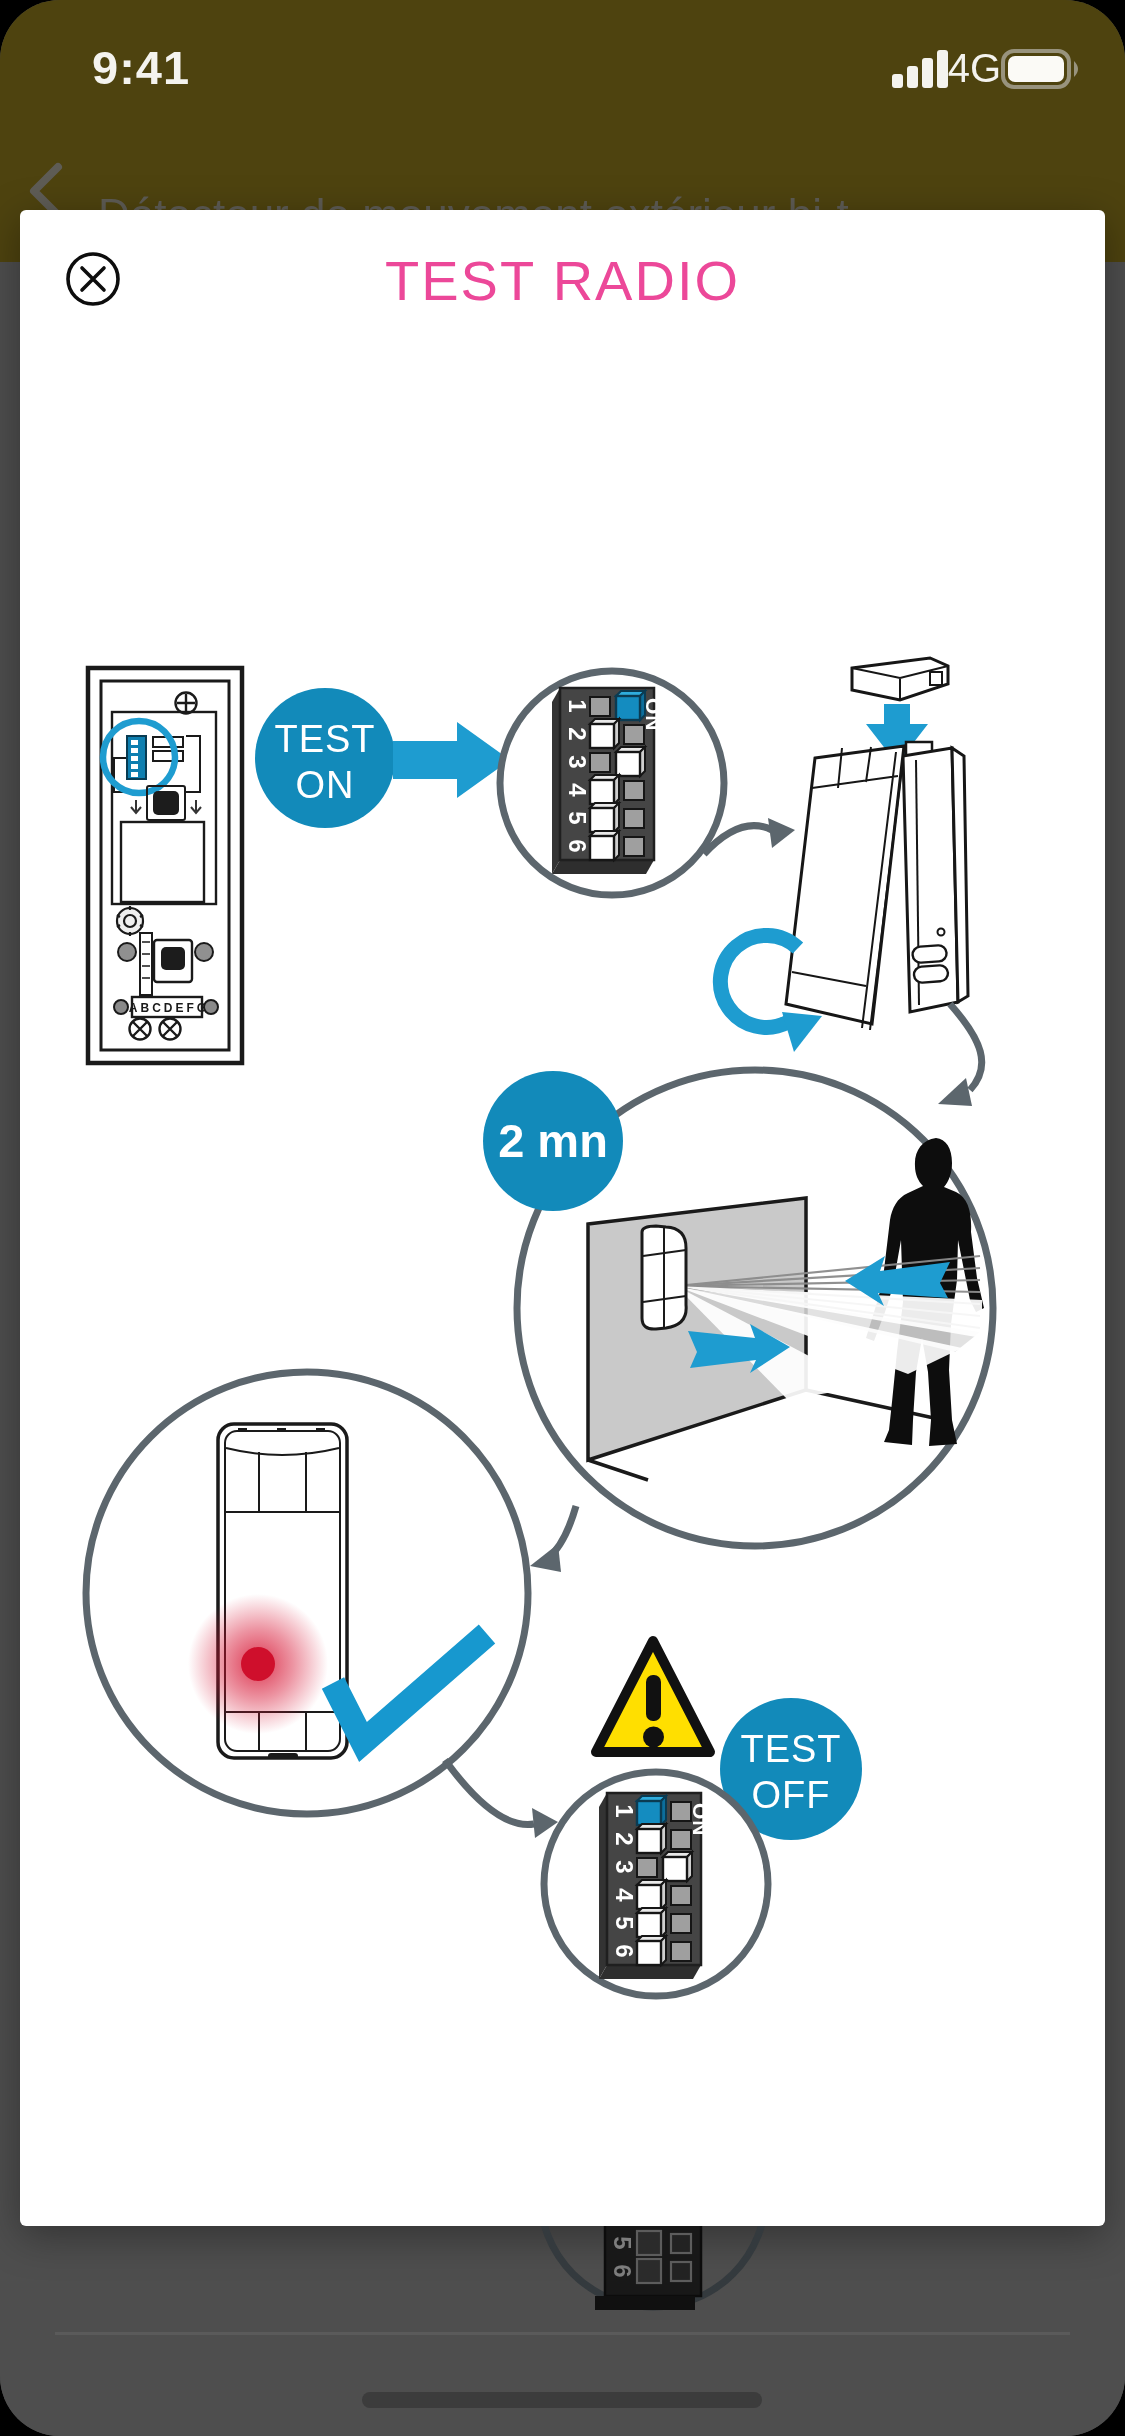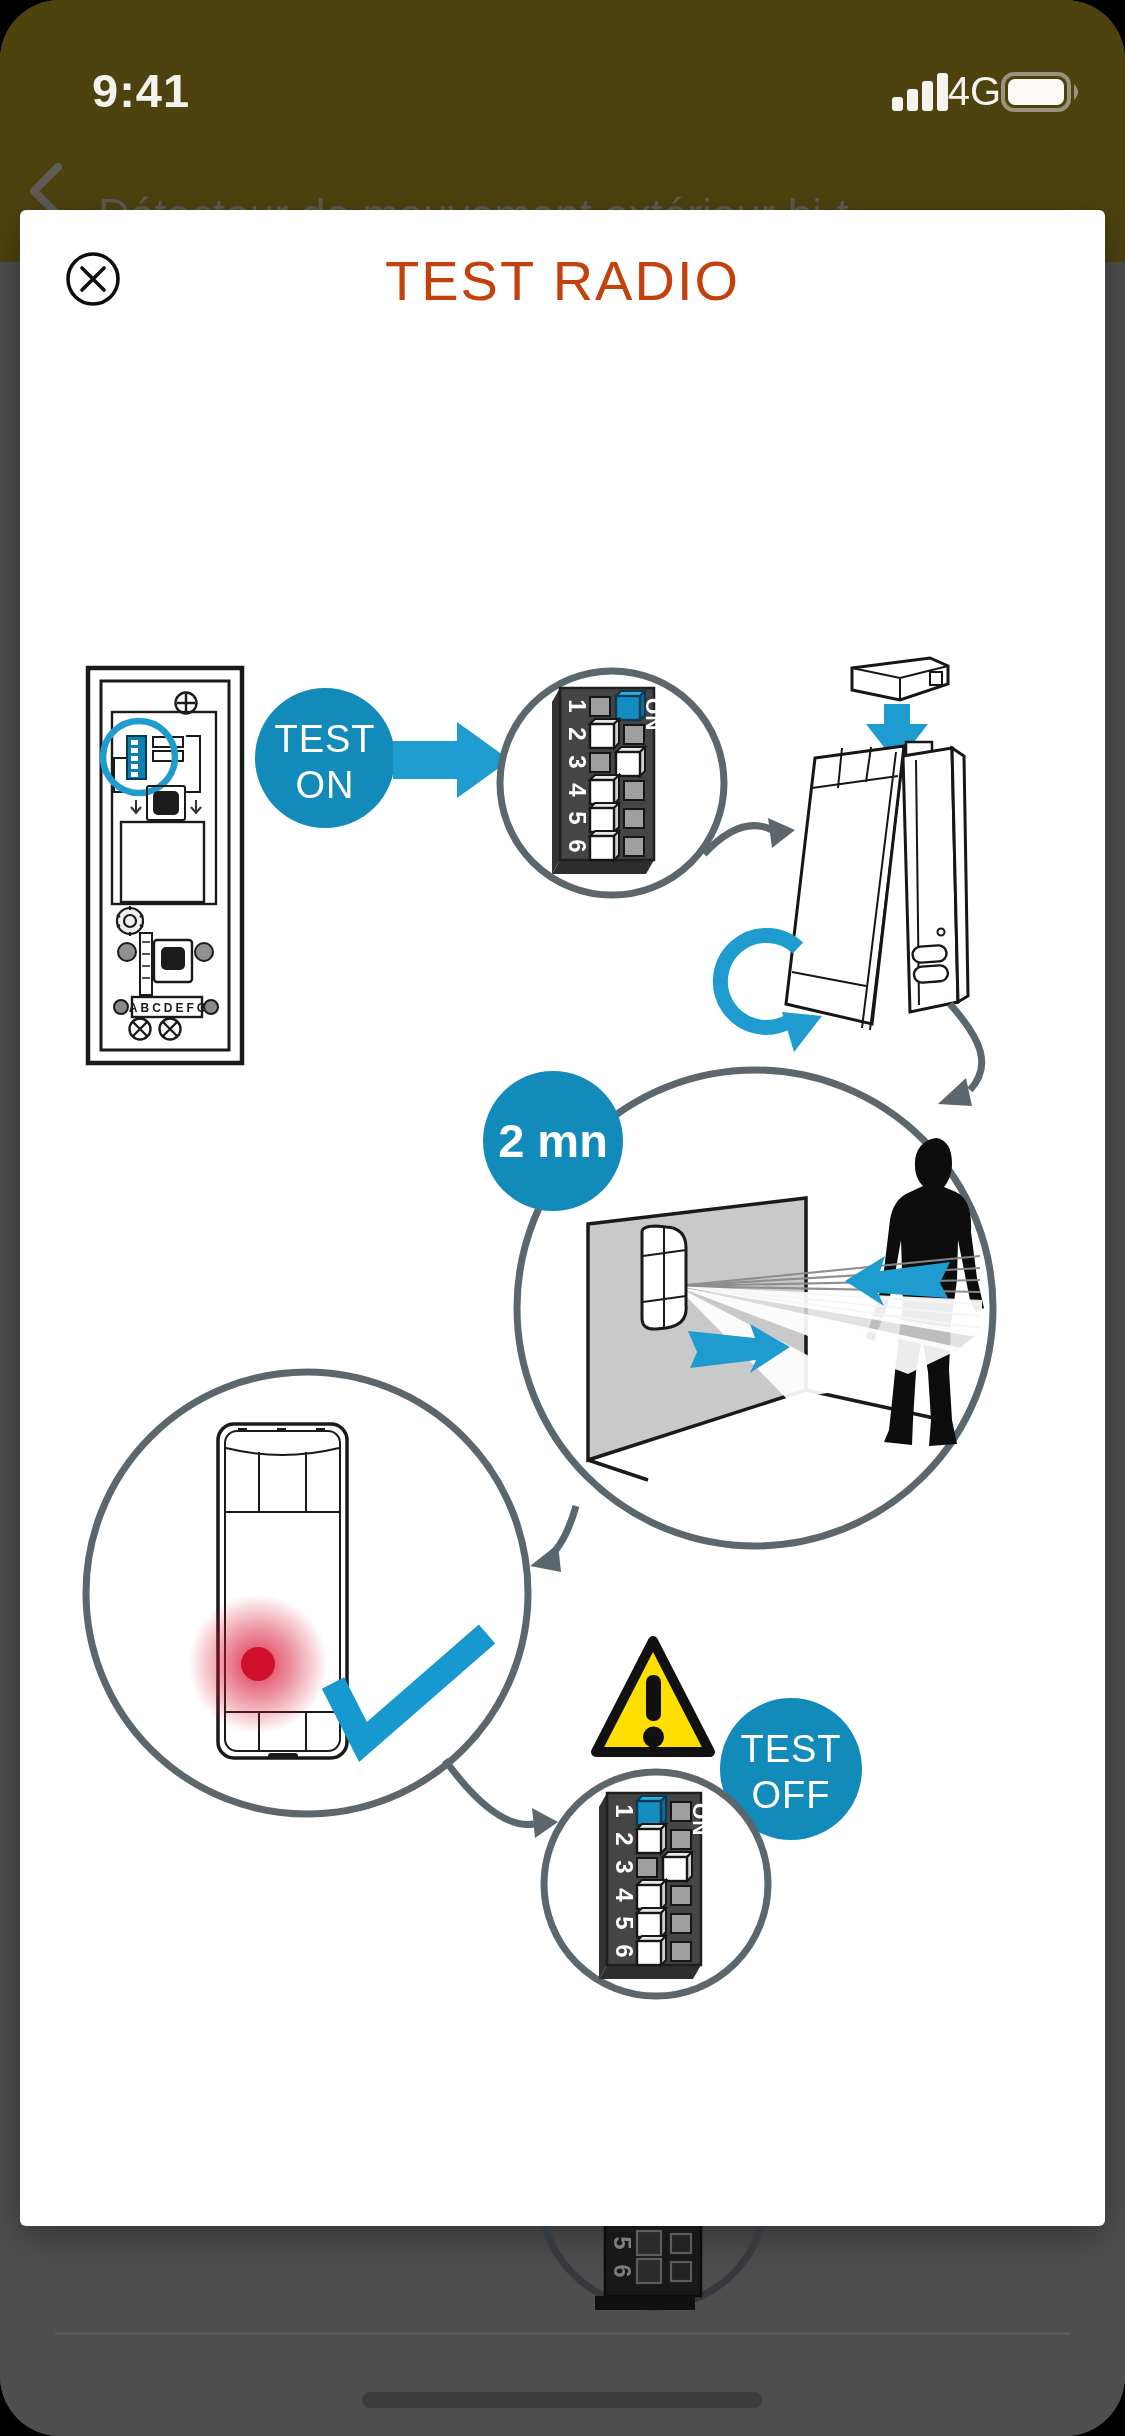--- a/index.html
+++ b/index.html
@@ -6,39 +6,39 @@
   *{box-sizing:border-box;}
   .screen{
     position:relative;width:1125px;height:2436px;overflow:hidden;
     border-radius:60px;background:#4e4e4e;
     font-family:"Liberation Sans", sans-serif;
   }
   
   .backdrop-top{position:absolute;left:0;top:0;width:1125px;height:262px;background:#4e430f;}
   .backdrop-body{position:absolute;left:0;top:262px;width:1125px;height:2174px;background:#4e4e4e;}
   
-  .statusbar{position:absolute;left:0;top:0;width:1125px;height:110px;color:#f4f3ee;margin-top:23px;}
+  .statusbar{position:absolute;left:0;top:0;width:1125px;height:110px;color:#f4f3ee;}
   .status-time{position:absolute;left:92px;top:40px;font-size:47px;font-weight:bold;letter-spacing:1px;}
   .status-right{position:absolute;right:36px;top:46px;display:flex;align-items:center;}
   .net-label{font-size:40px;color:#f4f3ee;}
   
   .nav-header{position:absolute;left:0;top:150px;width:1125px;height:112px;}
   .nav-title{
     position:absolute;left:98px;top:18px;width:1012px;height:94px;overflow:hidden;
     font-size:44px;font-weight:500;color:#5e5c55;white-space:nowrap;line-height:94px;
   }
   .back-chevron{position:absolute;left:24px;top:12px;}
   
   .modal{
     position:absolute;left:20px;top:210px;width:1085px;height:2016px;
     background:#ffffff;border-radius:6px;box-shadow:0 10px 40px rgba(0,0,0,.35);
   }
   .modal-title{
     position:absolute;left:0;top:38px;width:100%;text-align:center;
-    font-size:56px;color:#c2410c;letter-spacing:2px;font-weight:400;
+    font-size:56px;color:#ec4899;letter-spacing:2px;font-weight:400;
   }
   .close-btn{
     position:absolute;left:44px;top:40px;width:58px;height:58px;
     background:none;border:none;padding:0;cursor:pointer;
   }
   .overlay-svg{position:absolute;left:0;top:0;pointer-events:none;}
 </style>
 </head>
 <body>
 

